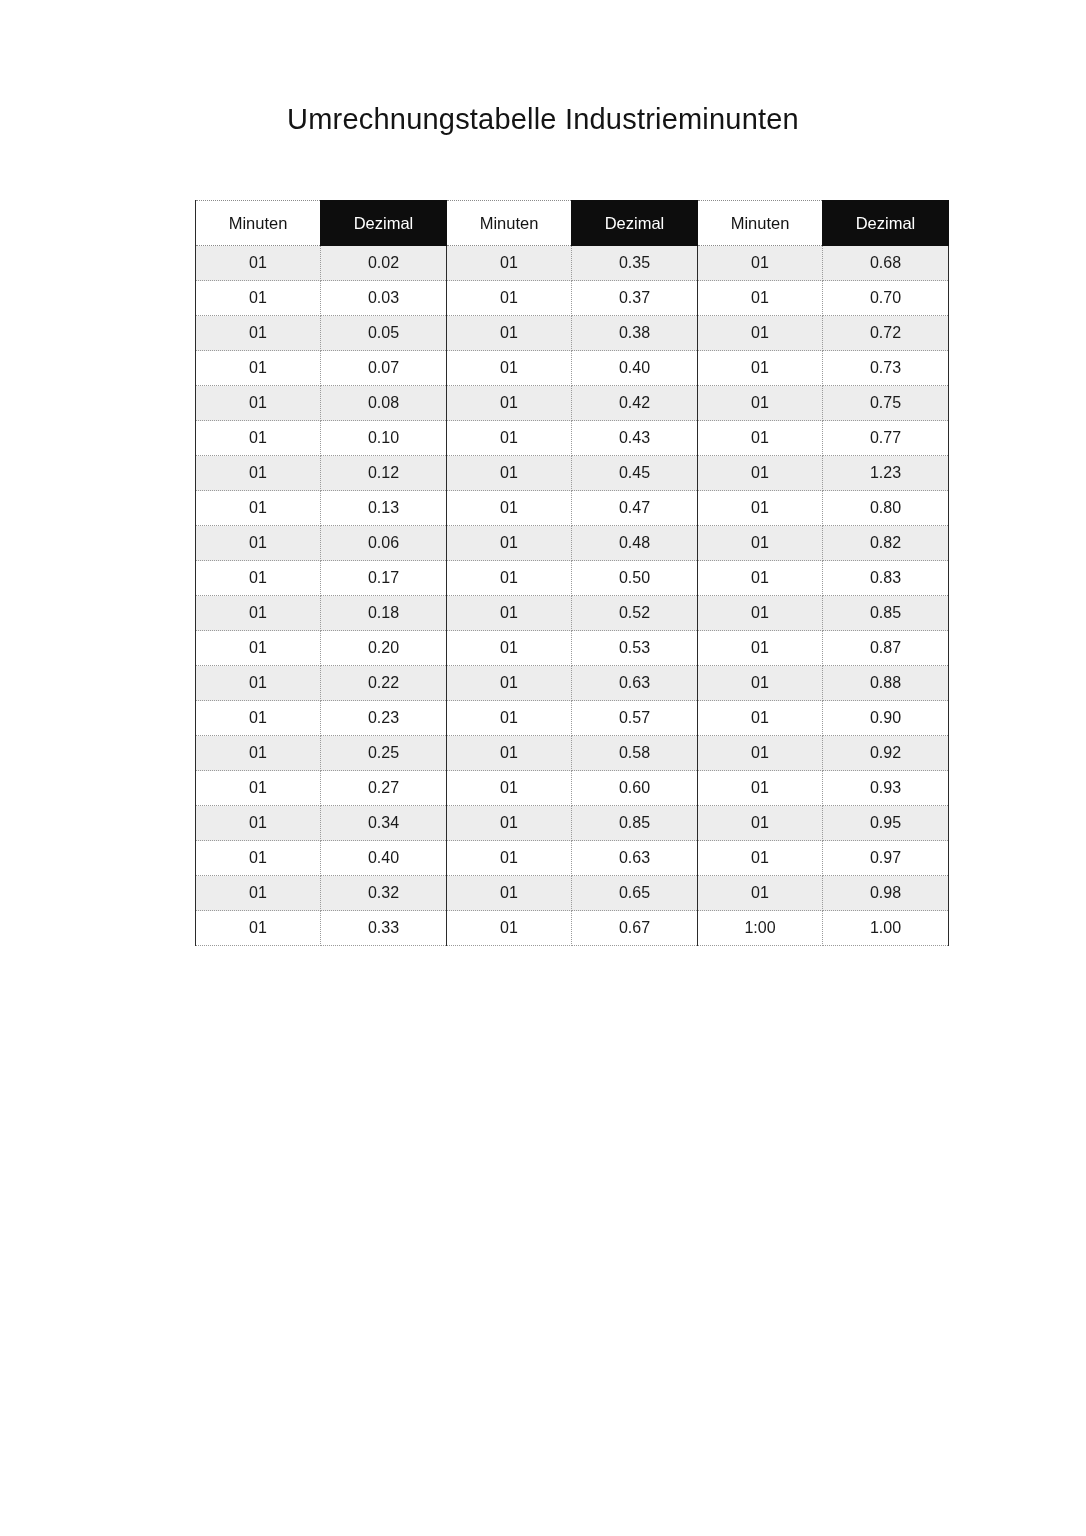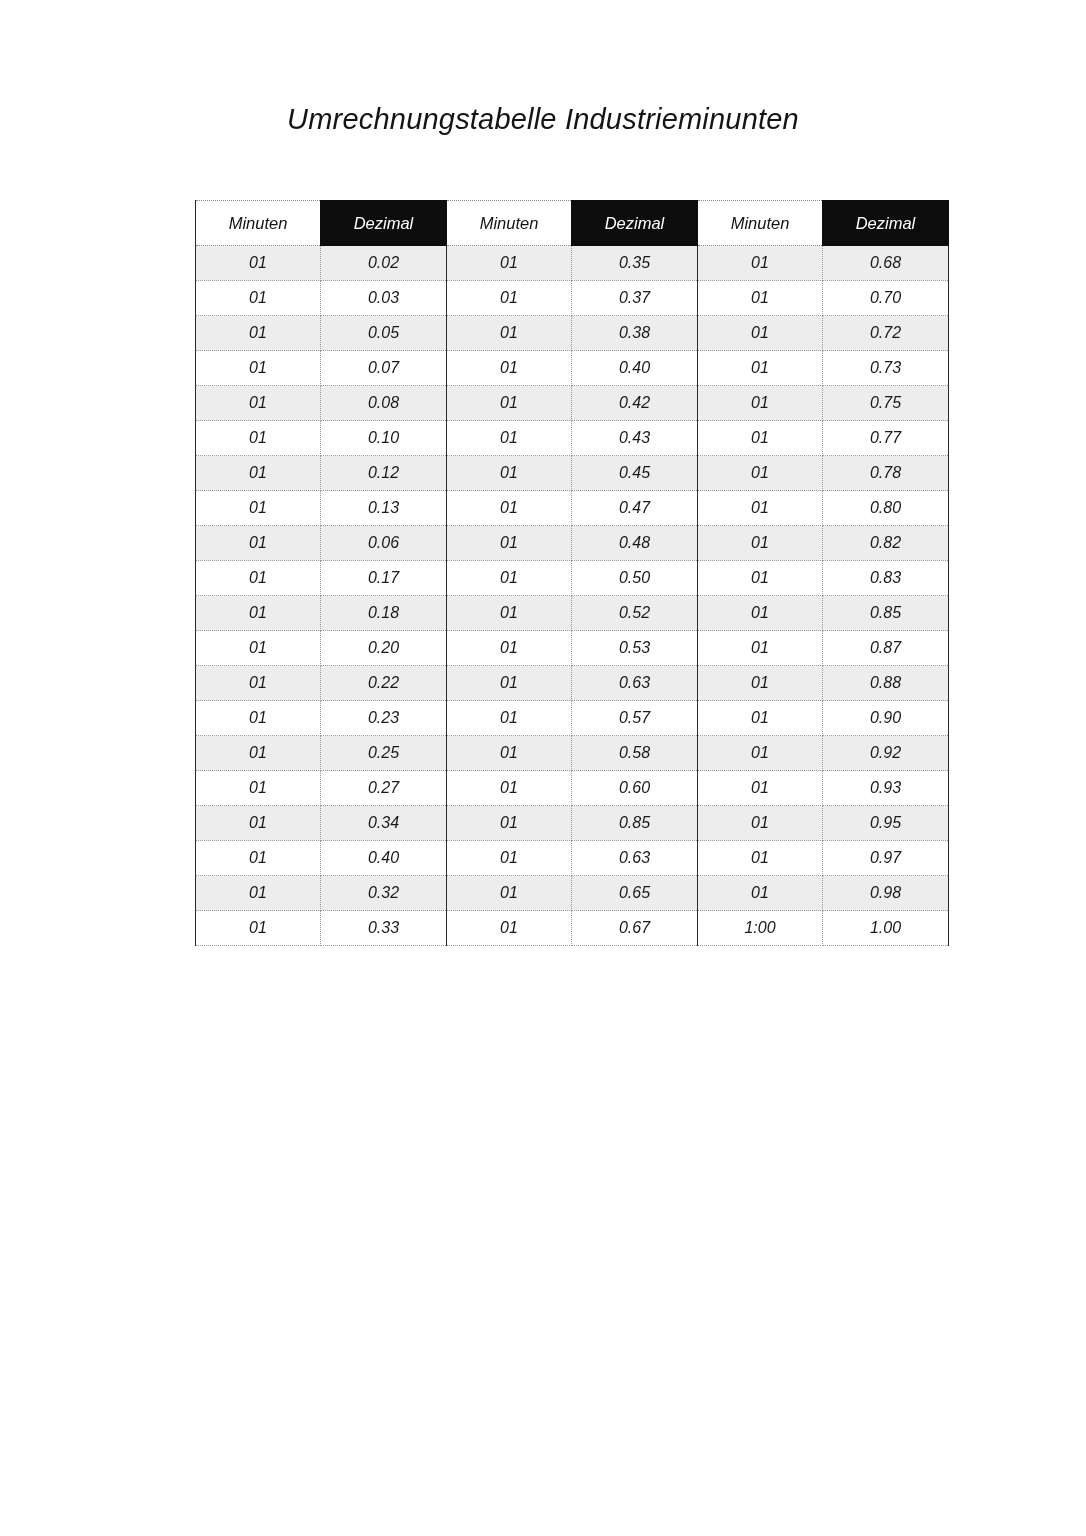--- a/index.html
+++ b/index.html
@@ -12,21 +12,20 @@
     background: #ffffff;
     font-family: "Liberation Sans", sans-serif;
     color: #1a1a1a;
     overflow: hidden;
   }
   .page {
     position: relative;
     width: 1040px;
     height: 1536px;
     box-sizing: border-box;
-    font-style: italic;
   }
   .doc-title {
     position: absolute;
     top: 103px;
     left: 0;
     width: 1086px;
     text-align: center;
     font-size: 29px;
     font-weight: 400;
     letter-spacing: 0.2px;
@@ -169,21 +168,21 @@
             <td>0.43</td>
             <td class="grp-start">01</td>
             <td class="last-col">0.77</td>
           </tr>
           <tr class="alt">
             <td class="first-col">01</td>
             <td>0.12</td>
             <td class="grp-start">01</td>
             <td>0.45</td>
             <td class="grp-start">01</td>
-            <td class="last-col">0.78</td>
+            <td class="last-col">1.23</td>
           </tr>
           <tr>
             <td class="first-col">01</td>
             <td>0.13</td>
             <td class="grp-start">01</td>
             <td>0.47</td>
             <td class="grp-start">01</td>
             <td class="last-col">0.80</td>
           </tr>
           <tr class="alt">

